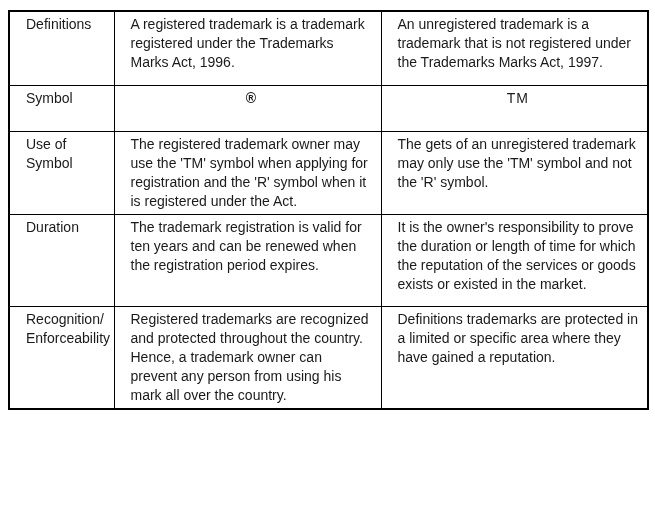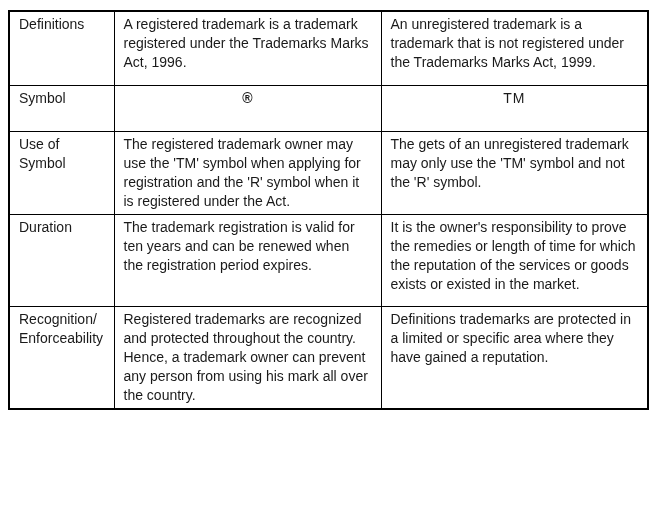--- a/index.html
+++ b/index.html
@@ -23,21 +23,21 @@
     top: 10px;
     width: 639px;
     border: 2px solid #000000;
   }
   table.compare td {
     border: 1px solid #000000;
     vertical-align: top;
     color: #1a1a1a;
     font-size: 14px;
     line-height: 19px;
-    padding: 3px 9px 3px 9px;
+    padding: 3px 9px 3px 16px;
     white-space: pre-line;
     overflow: hidden;
     box-sizing: border-box;
   }
   td.c-label {
     padding-left: 8px;
     padding-right: 4px;
   }
   
   tr.r-definitions  td { height: 74px; }
@@ -73,37 +73,37 @@
   <table class="compare">
     <colgroup>
       <col style="width:105px">
       <col style="width:267px">
       <col style="width:267px">
     </colgroup>
     <tbody>
       <tr class="r-definitions">
         <td class="c-label">Definitions</td>
         <td>A registered trademark is a trademark registered under the Trademarks Marks Act, 1996.</td>
-        <td>An unregistered trademark is a trademark that is not registered under the Trademarks Marks Act, 1999.</td>
+        <td>An unregistered trademark is a trademark that is not registered under the Trademarks Marks Act, 1997.</td>
       </tr>
       <tr class="r-symbol">
         <td class="c-label">Symbol</td>
         <td class="c-symbol">®</td>
         <td class="c-tm">TM</td>
       </tr>
       <tr class="r-use">
         <td class="c-label">Use of
 Symbol</td>
         <td>The registered trademark owner may use the 'TM' symbol when applying for registration and the 'R' symbol when it is registered under the Act.</td>
         <td>The gets of an unregistered trademark may only use the 'TM' symbol and not the 'R' symbol.</td>
       </tr>
       <tr class="r-duration">
         <td class="c-label">Duration</td>
         <td>The trademark registration is valid for ten years and can be renewed when the registration period expires.</td>
-        <td>It is the owner's responsibility to prove the remedies or length of time for which the reputation of the services or goods exists or existed in the market.</td>
+        <td>It is the owner's responsibility to prove the duration or length of time for which the reputation of the services or goods exists or existed in the market.</td>
       </tr>
       <tr class="r-recognition">
         <td class="c-label">Recognition/
 Enforceability</td>
         <td>Registered trademarks are recognized and protected throughout the country.
 Hence, a trademark owner can prevent any person from using his mark all over the country.</td>
         <td>Definitions trademarks are protected in a limited or specific area where they have gained a reputation.</td>
       </tr>
     </tbody>
   </table>

